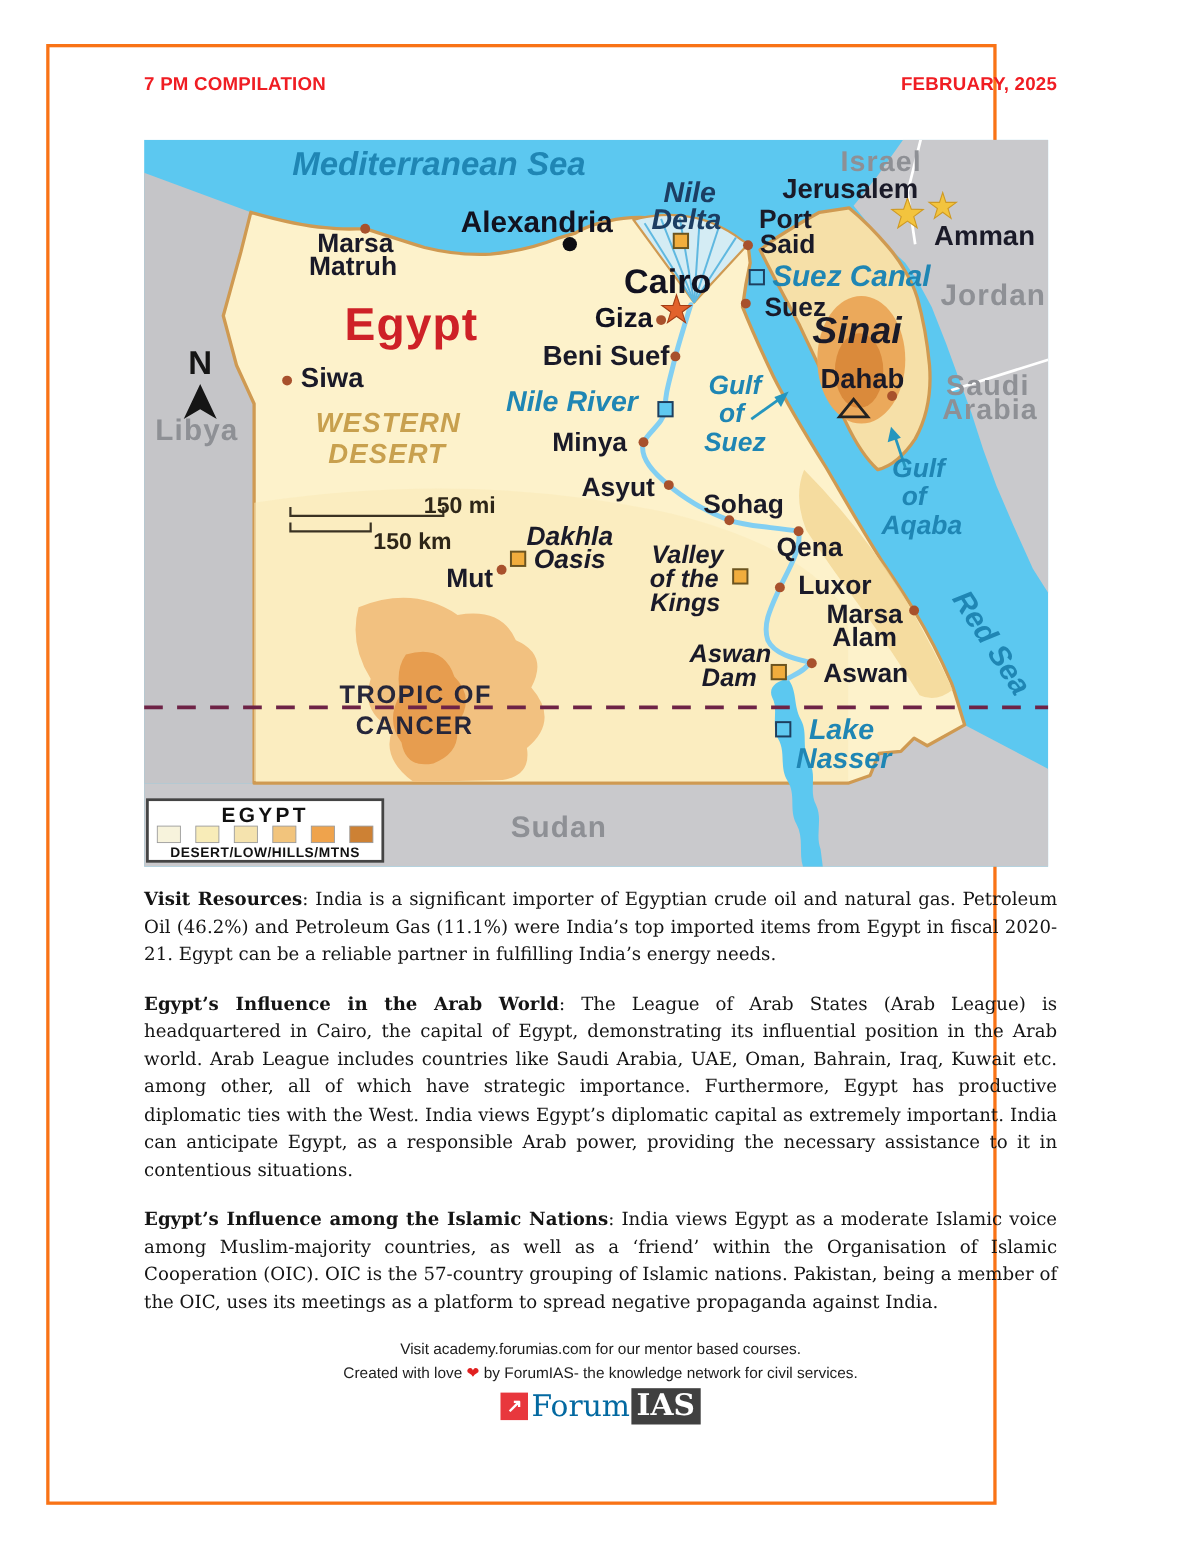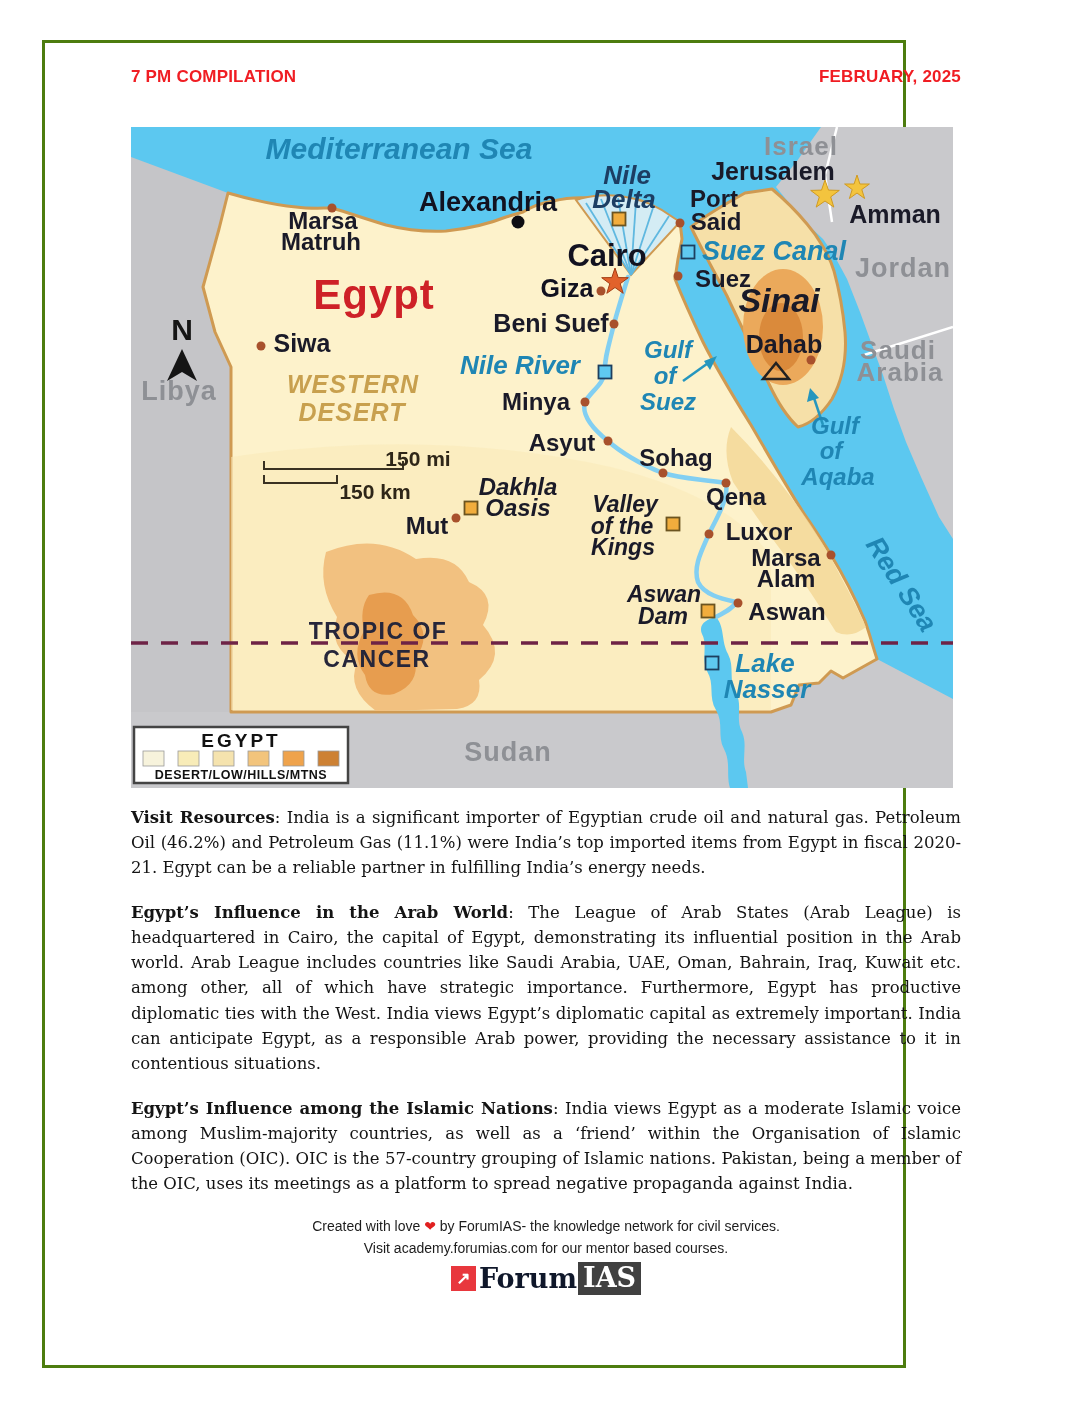--- a/index.html
+++ b/index.html
@@ -2,21 +2,21 @@
 <html><head>
 <meta charset="utf-8">
 <style>
   html,body{margin:0;padding:0;}
   body{
     width:1088px;height:1408px;background:#ffffff;position:relative;
     font-family:"Liberation Sans",sans-serif;
   }
   .frame{
     position:absolute;left:42px;top:40px;width:864px;height:1328px;
-    border:3px solid #4d7c0f;box-sizing:border-box;background:#fff;
+    border:3px solid #f97316;box-sizing:border-box;background:#fff;
   }
   .content{position:absolute;left:86px;top:0;width:830px;}
   header{
     display:flex;justify-content:space-between;margin-top:24px;
     color:#f01d23;font-weight:bold;font-size:17px;letter-spacing:.2px;
   }
   figure.map{margin:40px 0 0 0;padding:0;width:822px;height:661px;}
   svg{display:block;}
   
   text.ml{text-anchor:middle;font-family:"Liberation Sans",sans-serif;}
@@ -50,21 +50,21 @@
   
   footer{text-align:center;margin-top:6px;color:#1c1c1c;font-size:14px;}
   .f-line{line-height:1.55;}
   .heart{color:#e02020;}
   .logo{display:inline-flex;align-items:center;margin-top:3px;vertical-align:middle;}
   .logo-arrow{
     width:25px;height:25px;background:#e8373d;color:#fff;display:inline-flex;
     align-items:center;justify-content:center;font-weight:bold;font-size:17px;
     margin-right:3px;
   }
-  .logo-forum{color:#0f172a;font-family:"DejaVu Serif",serif;font-weight:bold;font-size:27px;line-height:1;}
+  .logo-forum{color:#0369a1;font-family:"DejaVu Serif",serif;font-weight:normal;font-size:27px;line-height:1;}
   .logo-ias{
     background:#404040;color:#fff;font-family:"DejaVu Serif",serif;font-weight:bold;
     font-size:27px;line-height:1;padding:2px 5px 4px;margin-left:1px;
   }
 </style>
 </head>
 <body>
 
 <div class="frame">
   <div class="content">
@@ -239,22 +239,22 @@
     </figure>
 
 
     <section class="body-text">
       <p class="para"><b>Visit Resources</b><span>: India is a significant importer of Egyptian crude oil and natural gas. Petroleum Oil (46.2%) and Petroleum Gas (11.1%) were India’s top imported items from Egypt in fiscal 2020-21. Egypt  can be a reliable partner in fulfilling India’s energy needs.</span></p>
       <p class="para"><b>Egypt’s Influence in the Arab World</b><span>: The League of Arab States (Arab League) is headquartered in Cairo, the capital of Egypt, demonstrating its influential position in the Arab world. Arab League includes countries like Saudi Arabia, UAE, Oman, Bahrain, Iraq, Kuwait etc. among other, all of which have strategic importance. Furthermore, Egypt has productive diplomatic ties with the West. India views Egypt’s diplomatic capital as extremely important. India can anticipate Egypt, as a responsible Arab power, providing the necessary assistance to it in contentious situations.</span></p>
       <p class="para"><b>Egypt’s Influence among the Islamic Nations</b><span>: India views Egypt as a moderate Islamic voice among Muslim-majority countries, as well as a ‘friend’ within the Organisation of Islamic Cooperation (OIC). OIC is the 57-country grouping of Islamic nations. Pakistan, being a member of the OIC, uses its meetings as a platform to spread negative propaganda against India.</span></p>
     </section>
 
     <footer>
+      <div class="f-line">Visit academy.forumias.com for our mentor based courses.</div>
       <div class="f-line"><span>Created with love </span><span class="heart">❤</span><span> by ForumIAS- the knowledge network for civil services.</span></div>
-      <div class="f-line">Visit academy.forumias.com for our mentor based courses.</div>
       <div class="logo">
         <span class="logo-arrow">↗</span>
         <span class="logo-forum">Forum</span>
         <span class="logo-ias">IAS</span>
       </div>
     </footer>
 
   </div>
 </div>
 

